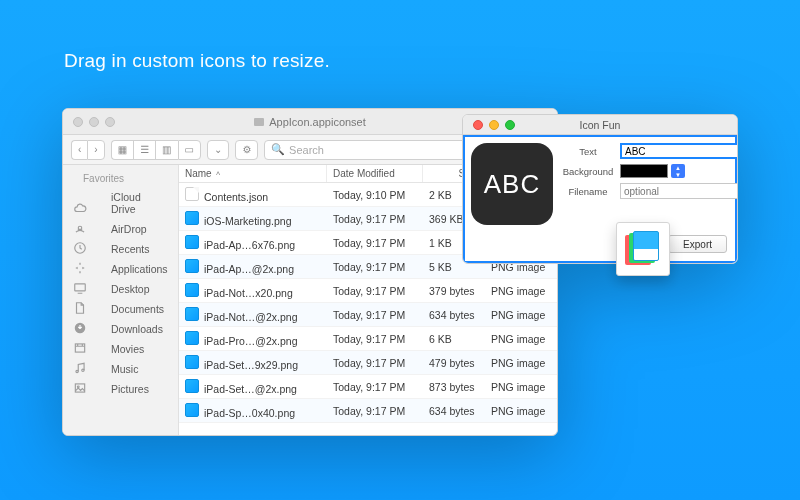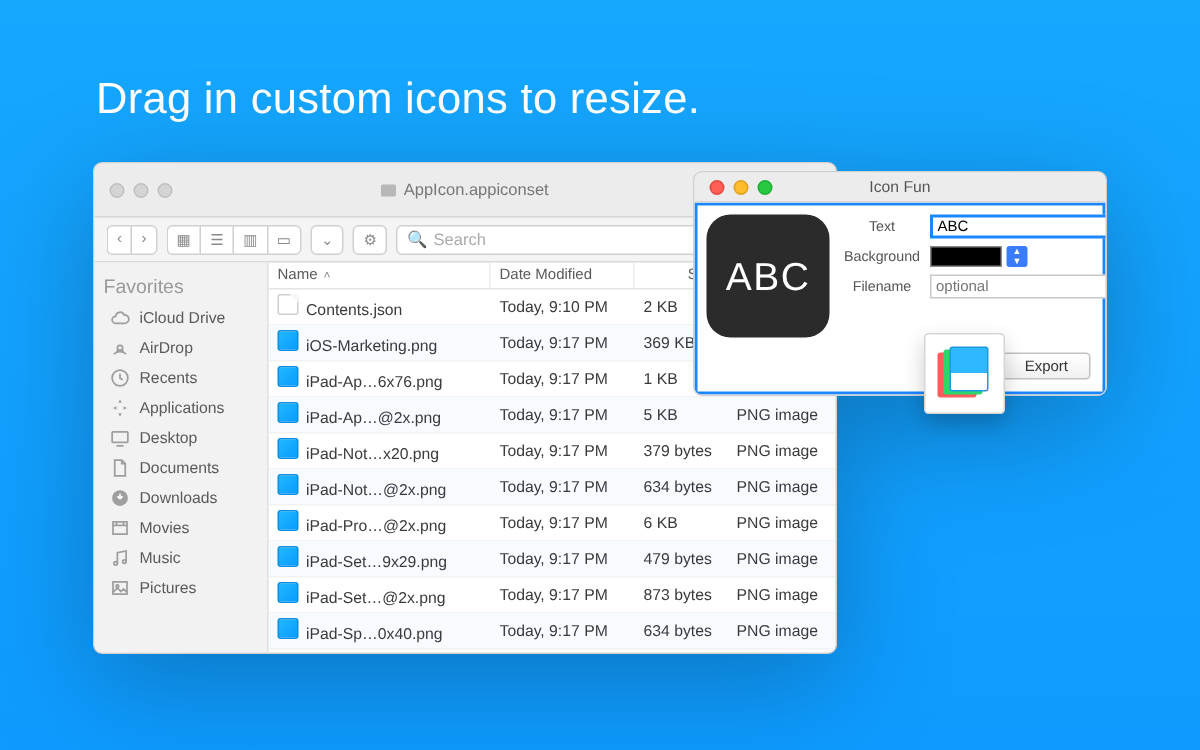--- a/index.html
+++ b/index.html
@@ -1,35 +1,35 @@
 <!DOCTYPE html>
 <html><head>
 <meta charset="utf-8">
 <style>
 *{box-sizing:border-box;margin:0;padding:0;font-family:-apple-system,BlinkMacSystemFont,"Helvetica Neue",Arial,sans-serif}
 body{width:800px;height:500px;background:linear-gradient(180deg,#16a7ff 0%,#0e9bff 100%);overflow:hidden;position:relative}
-.hero{position:absolute;left:64px;top:50px;color:#fff;font-size:29px;font-weight:400;letter-spacing:.2px}
+.hero{position:absolute;left:64px;top:50px;color:#fff;font-size:19px;font-weight:400;letter-spacing:.2px}
 .stage{position:absolute;left:62px;top:108px;width:676px;height:328px;filter:drop-shadow(0 18px 36px rgba(0,0,0,.25))}
 .finder{position:absolute;left:0;top:0;width:496px;height:328px;background:#fff;border-radius:6px;overflow:hidden;display:flex;flex-direction:column;border:1px solid #d0d0d0}
-.titlebar{height:36px;background:#ececec;border-bottom:1px solid #d6d6d6;display:flex;align-items:center;position:relative}
+.titlebar{height:26px;background:#ececec;border-bottom:1px solid #d6d6d6;display:flex;align-items:center;position:relative}
 .traffic{display:flex;gap:6px;padding-left:10px}
 .tl{width:10px;height:10px;border-radius:50%;background:#d4d4d4;border:1px solid #c0c0c0}
 .wintitle{position:absolute;left:0;right:0;text-align:center;font-size:11px;color:#777;display:flex;align-items:center;justify-content:center;gap:5px}
 .foldicon{width:10px;height:8px;background:#b8b8b8;border-radius:1px}
 .toolbar{height:30px;background:#f4f4f4;border-bottom:1px solid #dadada;display:flex;align-items:center;padding:0 8px;gap:6px}
 .tbtn{height:20px;border:1px solid #d0d0d0;border-radius:4px;background:#fff;display:flex;align-items:center;justify-content:center;color:#8a8a8a;font-size:10px;padding:0 6px}
 .seg{display:flex}
 .seg .tbtn{border-radius:0;border-right:none}
 .seg .tbtn:first-child{border-radius:4px 0 0 4px}
 .seg .tbtn:last-child{border-radius:0 4px 4px 0;border-right:1px solid #d0d0d0}
 .search{flex:1;display:flex;align-items:center;height:20px;border:1px solid #d0d0d0;border-radius:4px;background:#fff;padding:0 6px;color:#aaa;font-size:11px;gap:4px}
 .body{flex:1;display:flex;overflow:hidden}
 .sidebar{width:116px;background:#f2f2f2;border-right:1px solid #e0e0e0;padding:6px 0;font-size:10px;color:#6b6b6b}
-.favlabel{font-size:13px;color:#9a9a9a;padding:2px 6px 4px;text-transform:none}
-.sbitem{display:flex;align-items:center;gap:6px;padding:3px 10px;color:#5a5a5a;font-size:10.5px}
+.favlabel{font-size:10px;color:#9a9a9a;padding:2px 20px 4px;text-transform:none}
+.sbitem{display:flex;align-items:flex-end;gap:24px;padding:3px 10px;color:#5a5a5a;font-size:10.5px}
 .sbitem .ic{width:14px;height:14px;display:flex;align-items:center;justify-content:center;color:#9e9e9e;flex-shrink:0}
 .sbitem .ic svg{width:14px;height:14px}
 .list{flex:1;display:flex;flex-direction:column;font-size:10.5px;color:#3a3a3a;overflow:hidden}
 .lhead{display:flex;height:18px;border-bottom:1px solid #e4e4e4;align-items:flex-end;color:#5a5a5a;font-size:10px}
 .lhead>div{padding:0 6px;border-right:1px solid #ececec;height:100%;display:flex;align-items:center}
 .col-name{width:148px}.col-date{width:96px}.col-size{width:62px;justify-content:flex-end}.col-kind{flex:1}
 .rows{flex:1;overflow:hidden}
 .row{display:flex;height:24px;align-items:center;border-bottom:1px solid #f2f2f2}
 .row:nth-child(even){background:#f7fbff}
 .row>div{padding:0 6px;overflow:hidden;white-space:nowrap;text-overflow:ellipsis}

